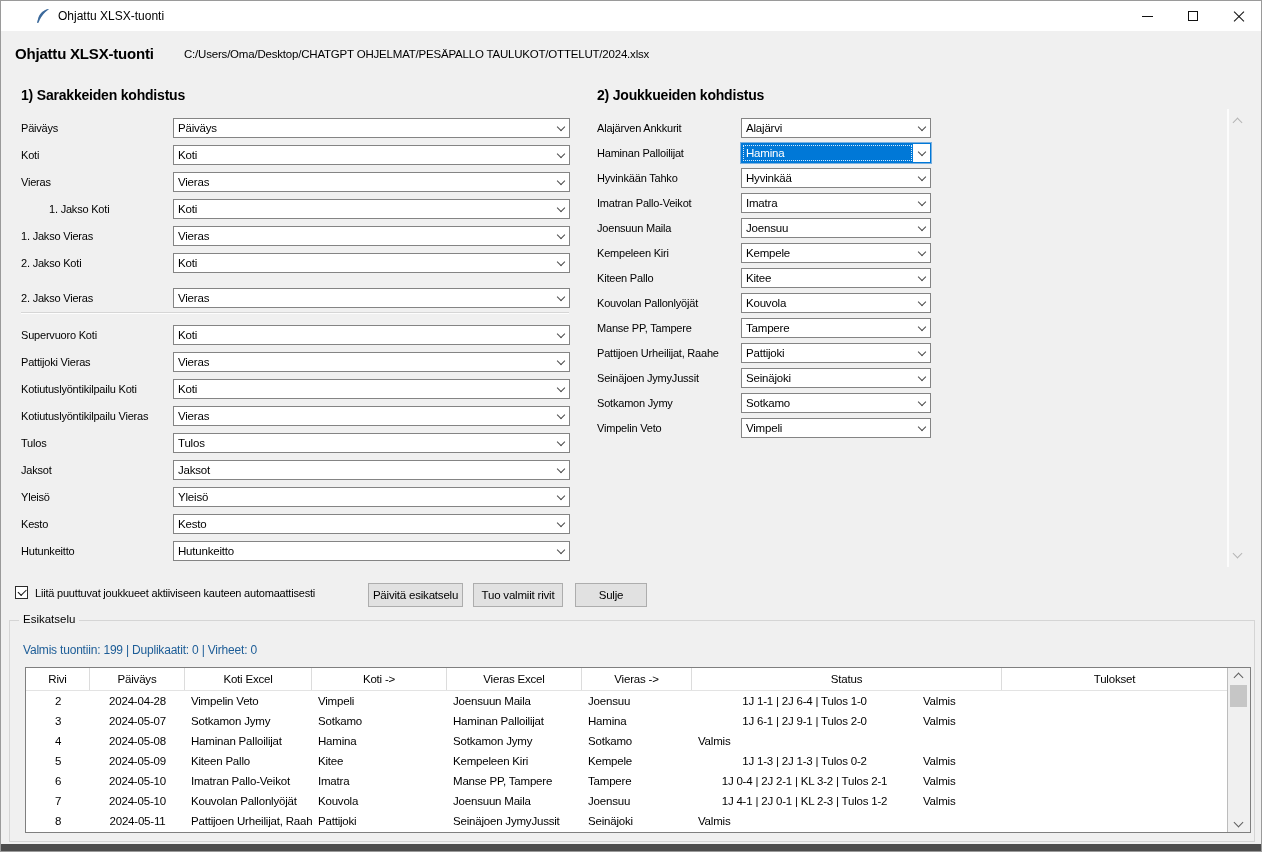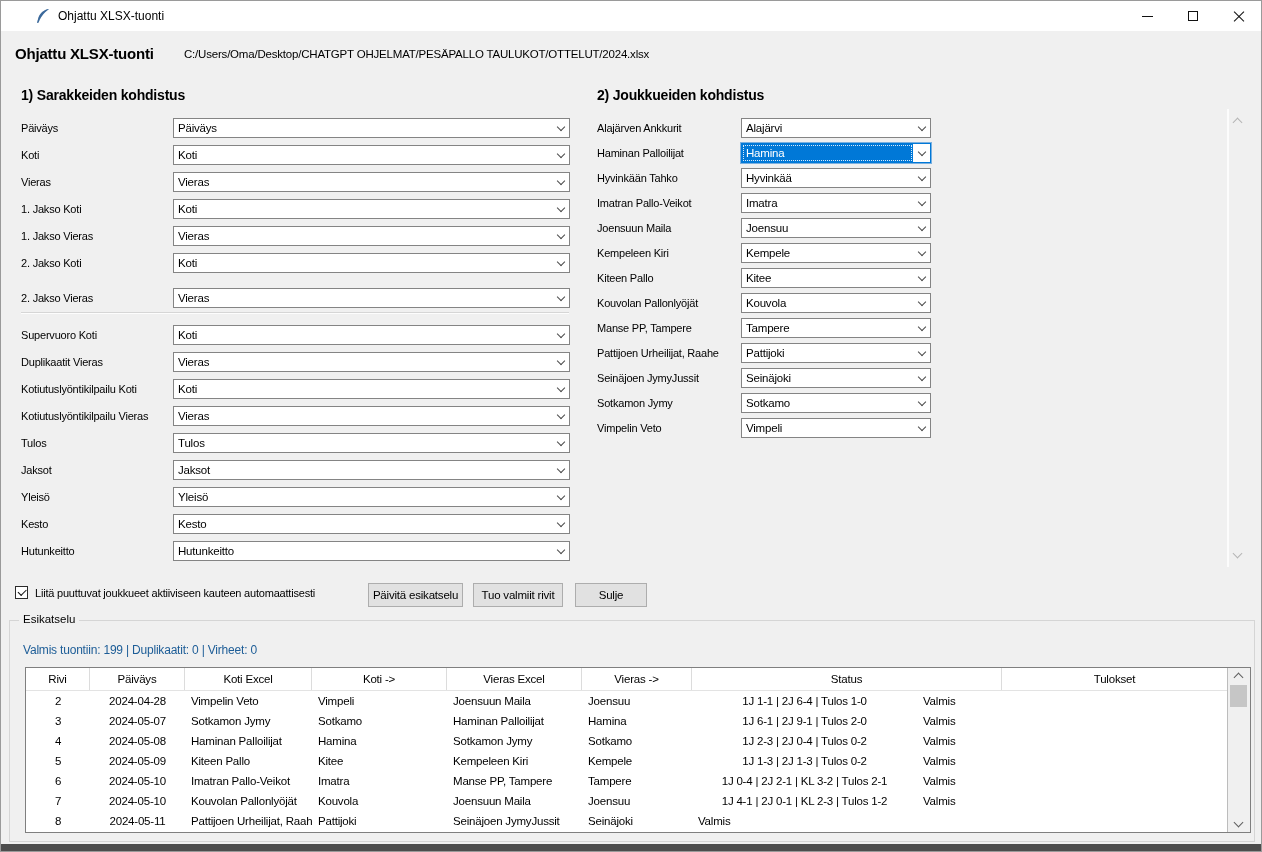--- a/index.html
+++ b/index.html
@@ -125,21 +125,21 @@
       <div class="frow" style="left: 20px; top: 171px; width: 549px;">
         <span class="flabel" style="width: 152px;">Vieras</span>
         <div class="combo" style="left: 152px; width: 397px;">
           <span class="cval">Vieras</span>
           <span class="carr">
             <i class="chev"></i>
           </span>
         </div>
       </div>
       <div class="frow" style="left: 20px; top: 198px; width: 549px;">
-        <span class="flabel" style="width: 152px;">1. Jakso Koti</span>
+        <span class="flabel" style="width: 152px; margin-left: 28px;">1. Jakso Koti</span>
         <div class="combo" style="left: 152px; width: 397px;">
           <span class="cval">Koti</span>
           <span class="carr">
             <i class="chev"></i>
           </span>
         </div>
       </div>
       <div class="frow" style="left: 20px; top: 225px; width: 549px;">
         <span class="flabel" style="width: 152px;">1. Jakso Vieras</span>
         <div class="combo" style="left: 152px; width: 397px;">
@@ -173,21 +173,21 @@
       <div class="frow" style="left: 20px; top: 324px; width: 549px;">
         <span class="flabel" style="width: 152px;">Supervuoro Koti</span>
         <div class="combo" style="left: 152px; width: 397px;">
           <span class="cval">Koti</span>
           <span class="carr">
             <i class="chev"></i>
           </span>
         </div>
       </div>
       <div class="frow" style="left: 20px; top: 351px; width: 549px;">
-        <span class="flabel" style="width: 152px;">Duplikaatit Vieras</span>
+        <span class="flabel" style="width: 152px;">Pattijoki Vieras</span>
         <div class="combo" style="left: 152px; width: 397px;">
           <span class="cval">Vieras</span>
           <span class="carr">
             <i class="chev"></i>
           </span>
         </div>
       </div>
       <div class="frow" style="left: 20px; top: 378px; width: 549px;">
         <span class="flabel" style="width: 152px;">Kotiutuslyöntikilpailu Koti</span>
         <div class="combo" style="left: 152px; width: 397px;">
@@ -422,21 +422,20 @@
             <div class="tcell c" style="width: 225px;">1J 6-1 | 2J 9-1 | Tulos 2-0</div>
             <div class="tcell l" style="width: 310px;">Valmis</div>
           </div>
           <div class="trow">
             <div class="tcell c" style="width: 64px;">4</div>
             <div class="tcell c" style="width: 95px;">2024-05-08</div>
             <div class="tcell l" style="width: 127px;">Haminan Palloilijat</div>
             <div class="tcell l" style="width: 135px;">Hamina</div>
             <div class="tcell l" style="width: 135px;">Sotkamon Jymy</div>
             <div class="tcell l" style="width: 110px;">Sotkamo</div>
-            <div class="tcell c" style="width: 225px;">1J 2-3 | 2J 0-4 | Tulos 0-2</div>
             <div class="tcell l" style="width: 310px;">Valmis</div>
           </div>
           <div class="trow">
             <div class="tcell c" style="width: 64px;">5</div>
             <div class="tcell c" style="width: 95px;">2024-05-09</div>
             <div class="tcell l" style="width: 127px;">Kiteen Pallo</div>
             <div class="tcell l" style="width: 135px;">Kitee</div>
             <div class="tcell l" style="width: 135px;">Kempeleen Kiri</div>
             <div class="tcell l" style="width: 110px;">Kempele</div>
             <div class="tcell c" style="width: 225px;">1J 1-3 | 2J 1-3 | Tulos 0-2</div>

